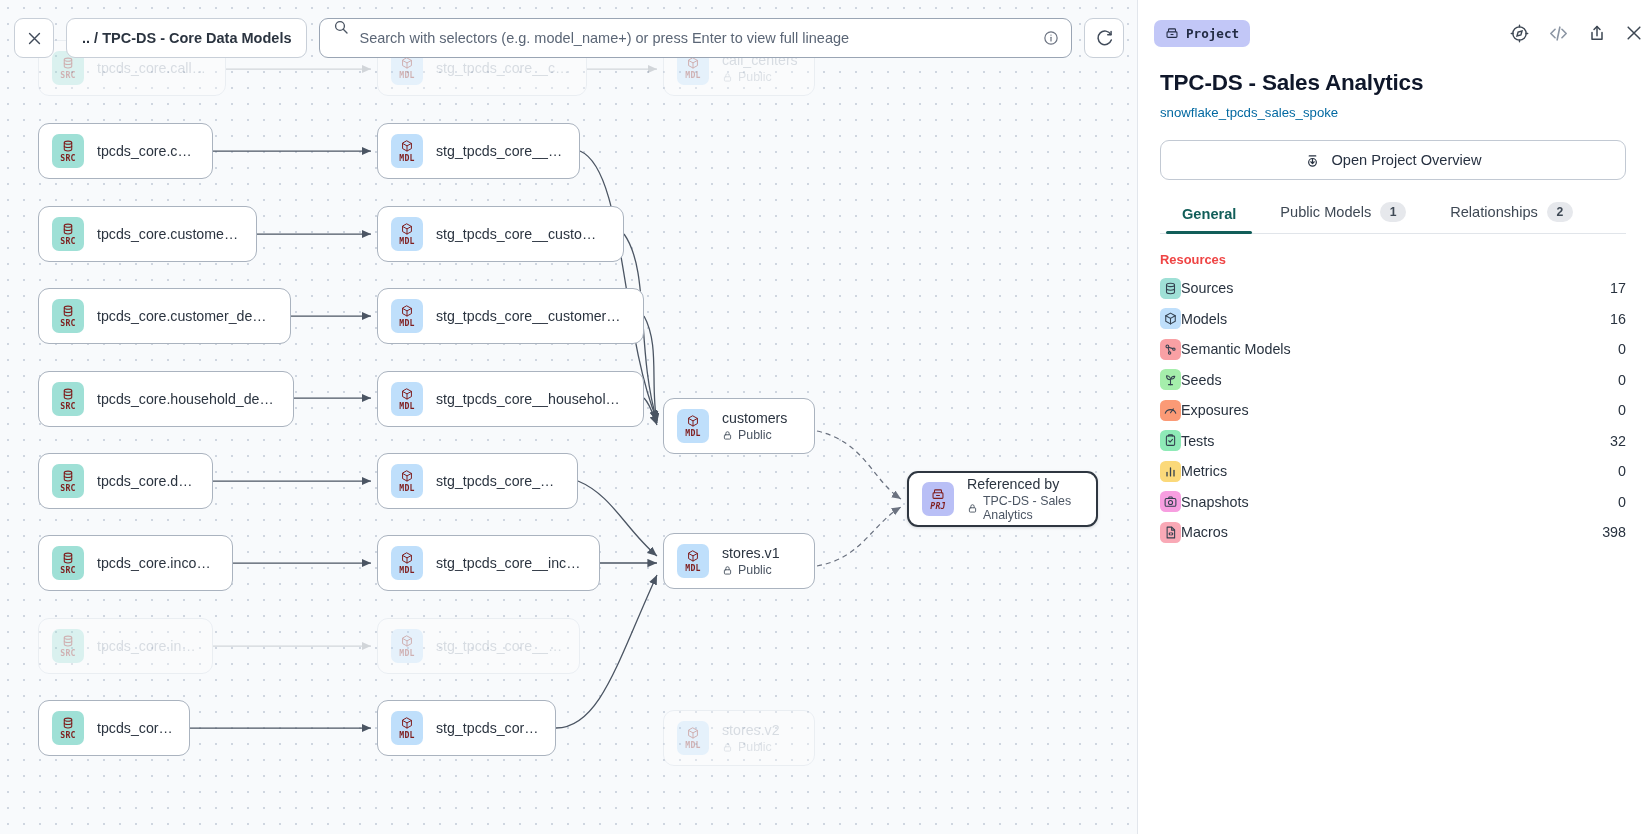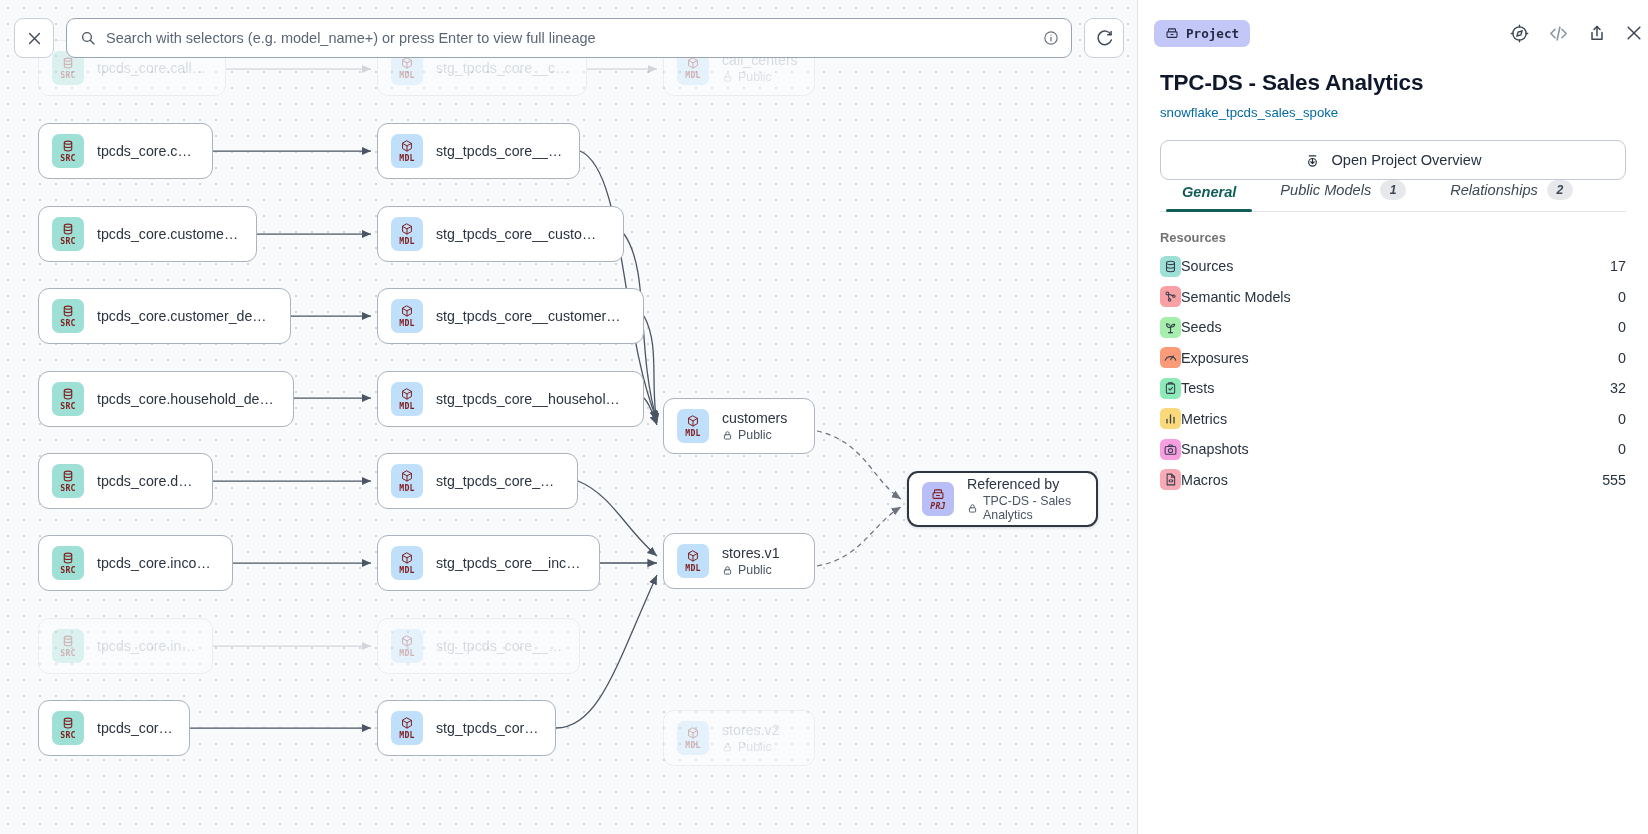--- a/index.html
+++ b/index.html
@@ -55,21 +55,21 @@
     color: #2b3440;
     cursor: pointer;
     white-space: nowrap;
   }
   .searchbox {
     flex: 1;
     height: 40px;
     background: #ffffff;
     border: 1px solid #9aa5b4;
     border-radius: 9px;
-    display: flex; align-items: center;
+    display: flex; 
     padding: 0 12px 0 13px;
     gap: 10px;
     min-width: 0;
   }
   .searchbox input {
     flex: 1; border: none; outline: none;
     font-family: "Liberation Sans", sans-serif;
     font-size: 14.5px;
     color: #2b3440;
     background: transparent;
@@ -168,24 +168,24 @@
     border: 1px solid #c2c9d3;
     border-radius: 9px;
     background: #fff;
     display: flex; align-items: center; justify-content: center;
     gap: 10px;
     font-size: 14.6px; color: #263040;
     cursor: pointer;
   }
 
   .tabs {
+    margin-top: 22px;
     display: flex; align-items: flex-end;
     gap: 0px;
     border-bottom: 1px solid #e1e5ea;
-    font-style: italic;
   }
   .tab {
     display: flex; align-items: center; gap: 9px;
     padding: 0 22px 11px 22px;
     font-size: 14.6px;
     color: #3e4854;
     cursor: pointer;
     position: relative;
   }
   .tab.active { color: #115e59; font-weight: 700; }
@@ -195,21 +195,21 @@
   }
   .tab-count {
     background: #e6e8ec; color: #3e4854;
     border-radius: 999px;
     min-width: 26px; height: 20px;
     display: inline-flex; align-items: center; justify-content: center;
     font-size: 12.2px; font-weight: 600;
     padding: 0 7px;
   }
 
-  .section-title { font-size: 12.9px; font-weight: 700; color: #737373; margin: 18px 0 6px 0; }
+  .section-title { font-size: 12.9px; font-weight: 700; color: #ef4444; margin: 18px 0 6px 0; }
   .res-row {
     display: flex; align-items: center;
     height: 30.5px;
     cursor: pointer;
   }
   .res-icon {
     width: 21px; height: 21px; border-radius: 5.5px;
     display: flex; align-items: center; justify-content: center;
     flex: 0 0 auto; color: #33404f;
   }
@@ -660,20 +660,21 @@
           </div>
         </div>
       </div>
 
     <div class="toolbar">
       <div class="tb-btn">
         <svg width="17" height="17" viewBox="0 0 24 24" fill="none" stroke="currentColor" stroke-width="2" stroke-linecap="round">
           <path d="M5 5 L19 19 M19 5 L5 19"></path>
         </svg>
       </div>
+      <div class="breadcrumb">.. / TPC-DS - Core Data Models</div>
       <div class="searchbox">
         <span style="display:flex;color:#4b5563">
           <svg width="16" height="16" viewBox="0 0 24 24" fill="none" stroke="currentColor" stroke-width="2" stroke-linecap="round">
             <circle cx="10.5" cy="10.5" r="6.6"></circle>
               <path d="M15.4 15.4 L21 21"></path>
           </svg>
         </span>
         <input type="text" value="" placeholder="Search with selectors (e.g. model_name+) or press Enter to view full lineage" style="">
         <span class="ico-btn" style="color:#6b7280">
           <svg width="16" height="16" viewBox="0 0 24 24" fill="none" stroke="currentColor" stroke-width="1.8" stroke-linecap="round">
@@ -773,20 +774,31 @@
               <svg width="15" height="15" viewBox="0 0 24 24" fill="none" stroke="currentColor" stroke-width="1.7" stroke-linecap="round" stroke-linejoin="round">
                 <ellipse cx="12" cy="6.3" rx="6.4" ry="2.7"></ellipse>
                 <path d="M5.6 6.3 L5.6 17.7 A6.4 2.7 0 0 0 18.4 17.7 L18.4 6.3"></path>
                 <path d="M5.6 12 A6.4 2.7 0 0 0 18.4 12"></path>
               </svg>
             </span>
             <span class="res-name">Sources</span>
             <span class="res-val">17</span>
           </div>
           <div class="res-row">
+            <span class="res-icon" style="background: rgb(191, 223, 251);">
+              <svg width="15" height="15" viewBox="0 0 24 24" fill="none" stroke="currentColor" stroke-width="1.7" stroke-linecap="round" stroke-linejoin="round">
+                <path d="M12 3.4 L19.6 7.6 L19.6 16.4 L12 20.6 L4.4 16.4 L4.4 7.6 Z"></path>
+                <path d="M4.4 7.6 L12 11.8 L19.6 7.6"></path>
+                <path d="M12 11.8 L12 20.6"></path>
+              </svg>
+            </span>
+            <span class="res-name">Models</span>
+            <span class="res-val">16</span>
+          </div>
+          <div class="res-row">
             <span class="res-icon" style="background: rgb(249, 160, 164);">
               <svg width="15" height="15" viewBox="0 0 24 24" fill="none" stroke="currentColor" stroke-width="1.7" stroke-linecap="round" stroke-linejoin="round">
                 <circle cx="7" cy="7" r="2.2"></circle>
                 <circle cx="17.4" cy="11.4" r="1.9"></circle>
                 <circle cx="10.6" cy="17.6" r="1.9"></circle>
                 <path d="M8.9 8.3 L15.8 10.6"></path>
                 <path d="M8.2 8.9 L9.9 15.8"></path>
               </svg>
             </span>
             <span class="res-name">Semantic Models</span>
@@ -850,18 +862,18 @@
           <div class="res-row">
             <span class="res-icon" style="background: rgb(249, 169, 182);">
               <svg width="15" height="15" viewBox="0 0 24 24" fill="none" stroke="currentColor" stroke-width="1.7" stroke-linecap="round" stroke-linejoin="round">
                 <path d="M6.6 3.4 L14 3.4 L18.6 8 L18.6 20.6 L6.6 20.6 Z"></path>
                 <path d="M13.8 3.6 L13.8 8.2 L18.4 8.2"></path>
                 <path d="M11.4 12.4 L9.6 14.2 L11.4 16"></path>
                 <path d="M14 12.4 L15.8 14.2 L14 16"></path>
               </svg>
             </span>
             <span class="res-name">Macros</span>
-            <span class="res-val">555</span>
+            <span class="res-val">398</span>
           </div>
         </div>
     </div>
   </div>
 </div>
 
 </body></html>

